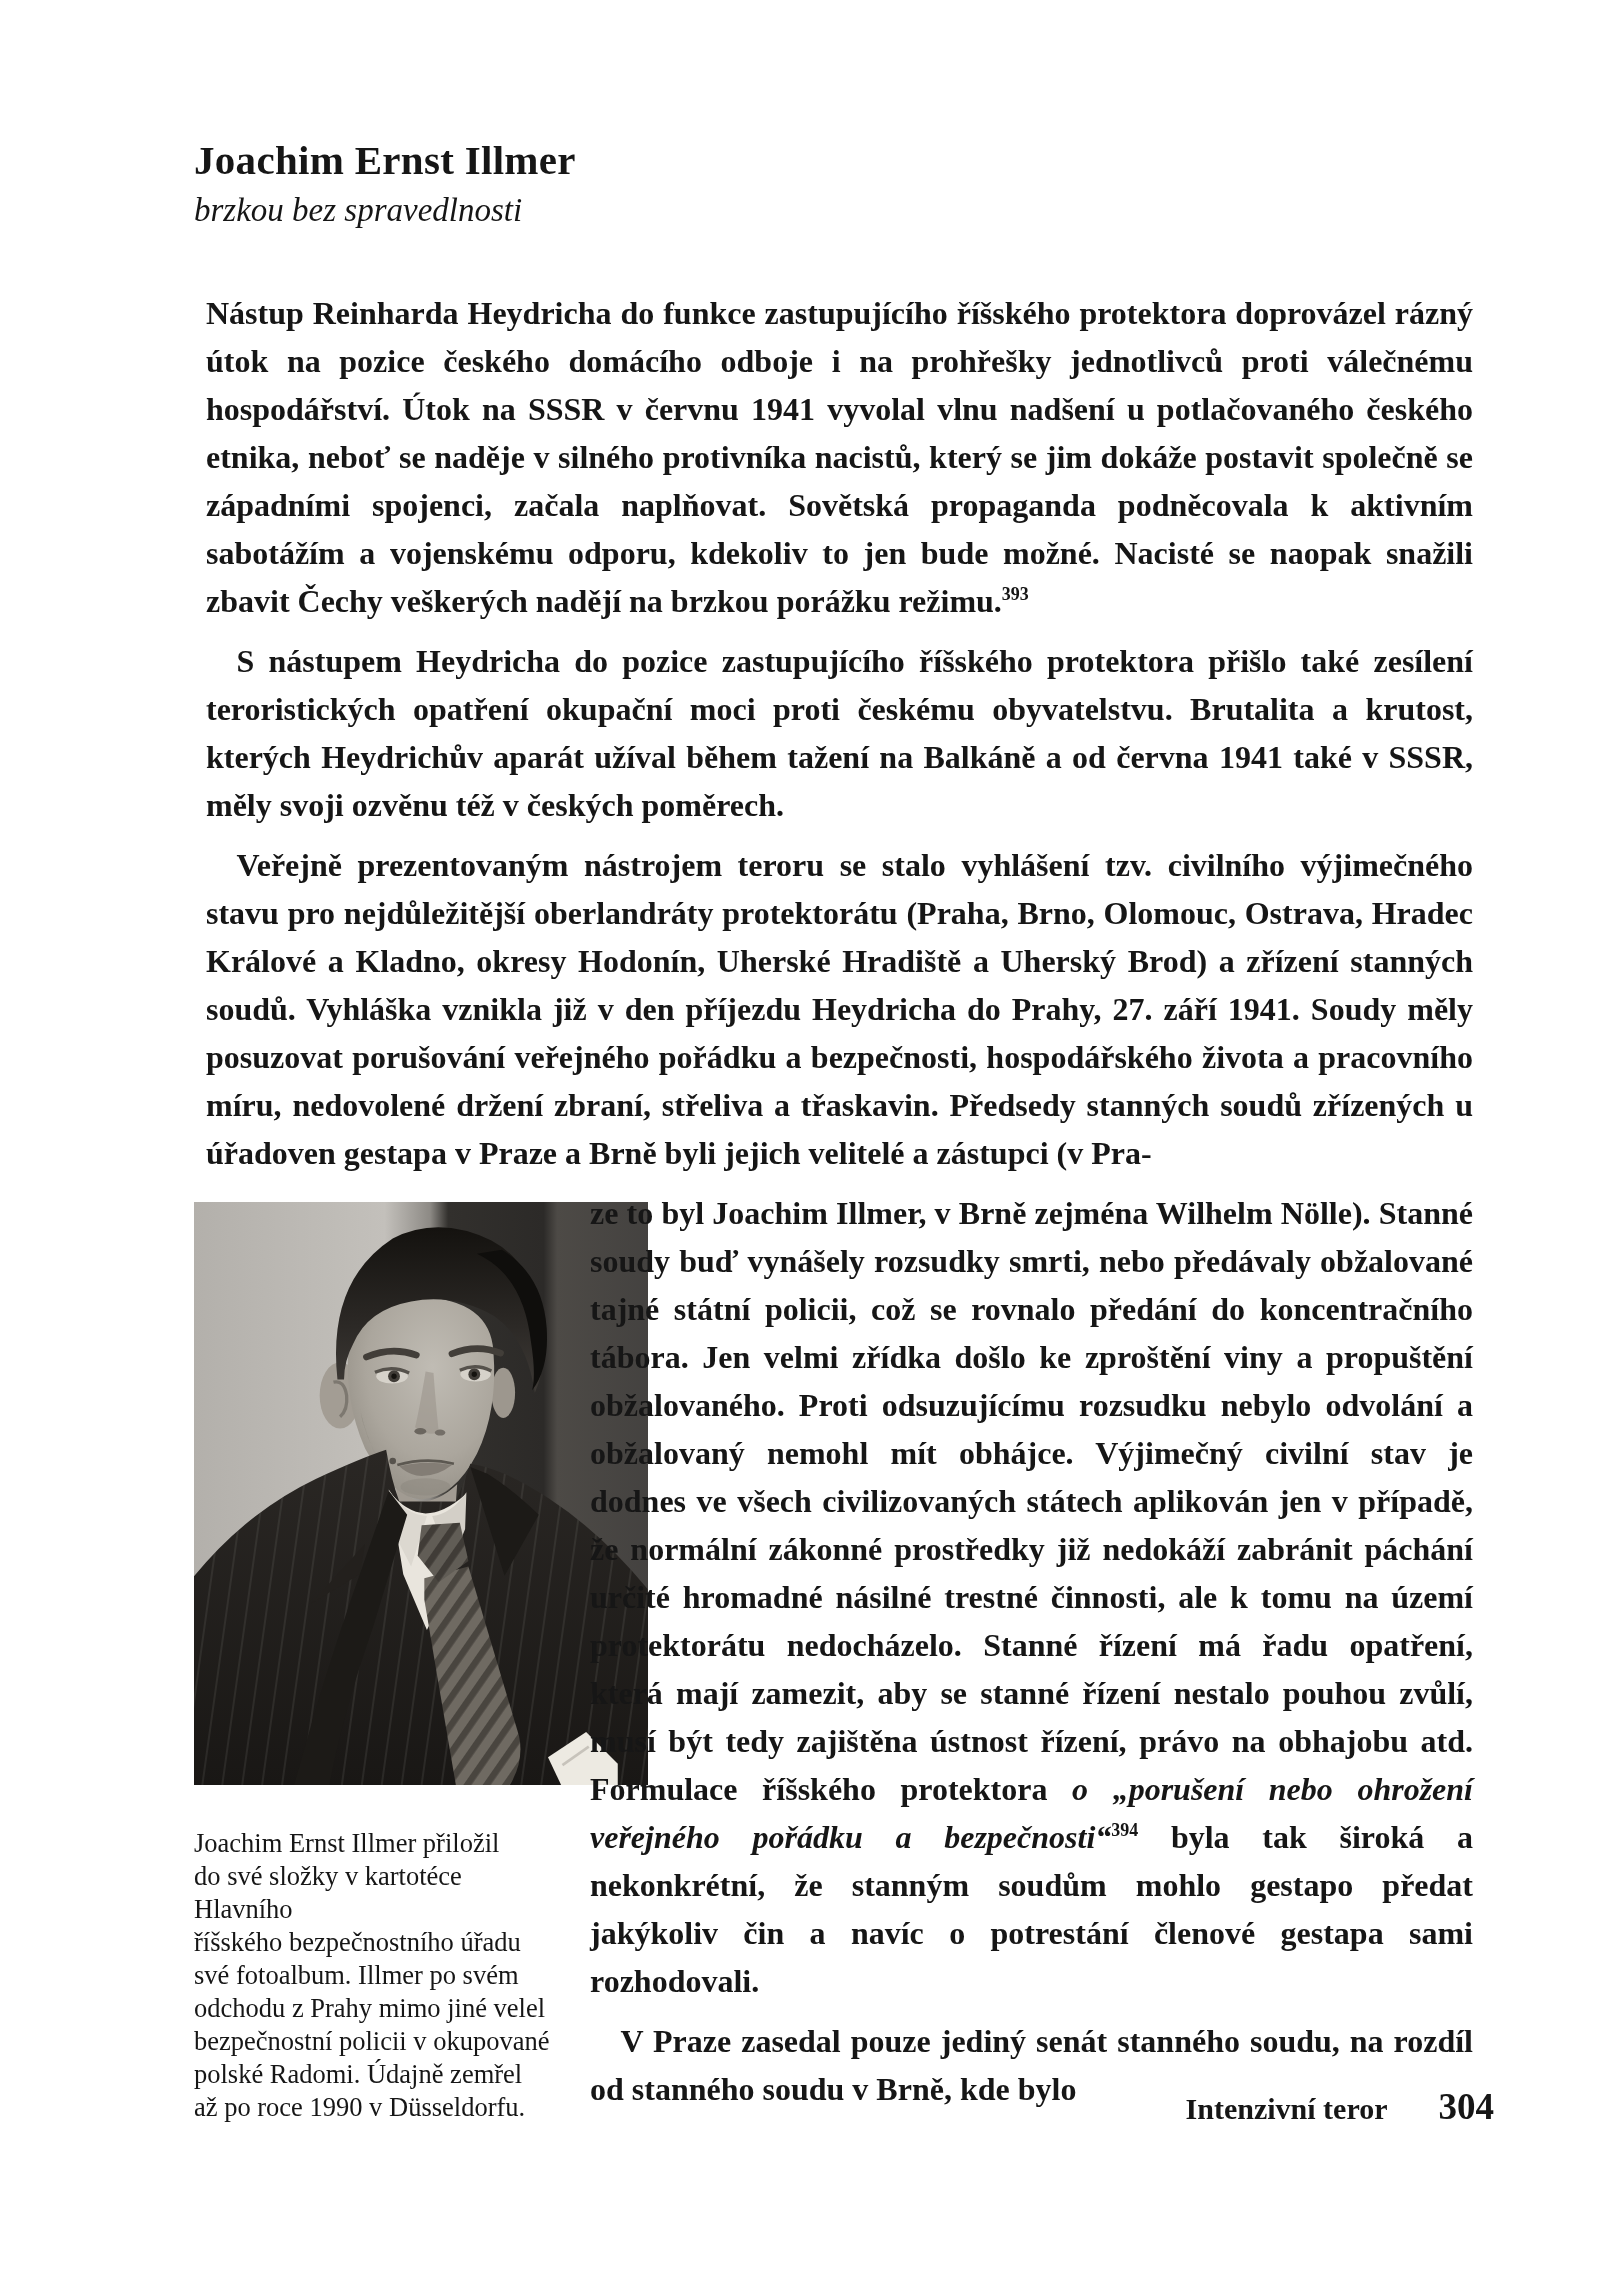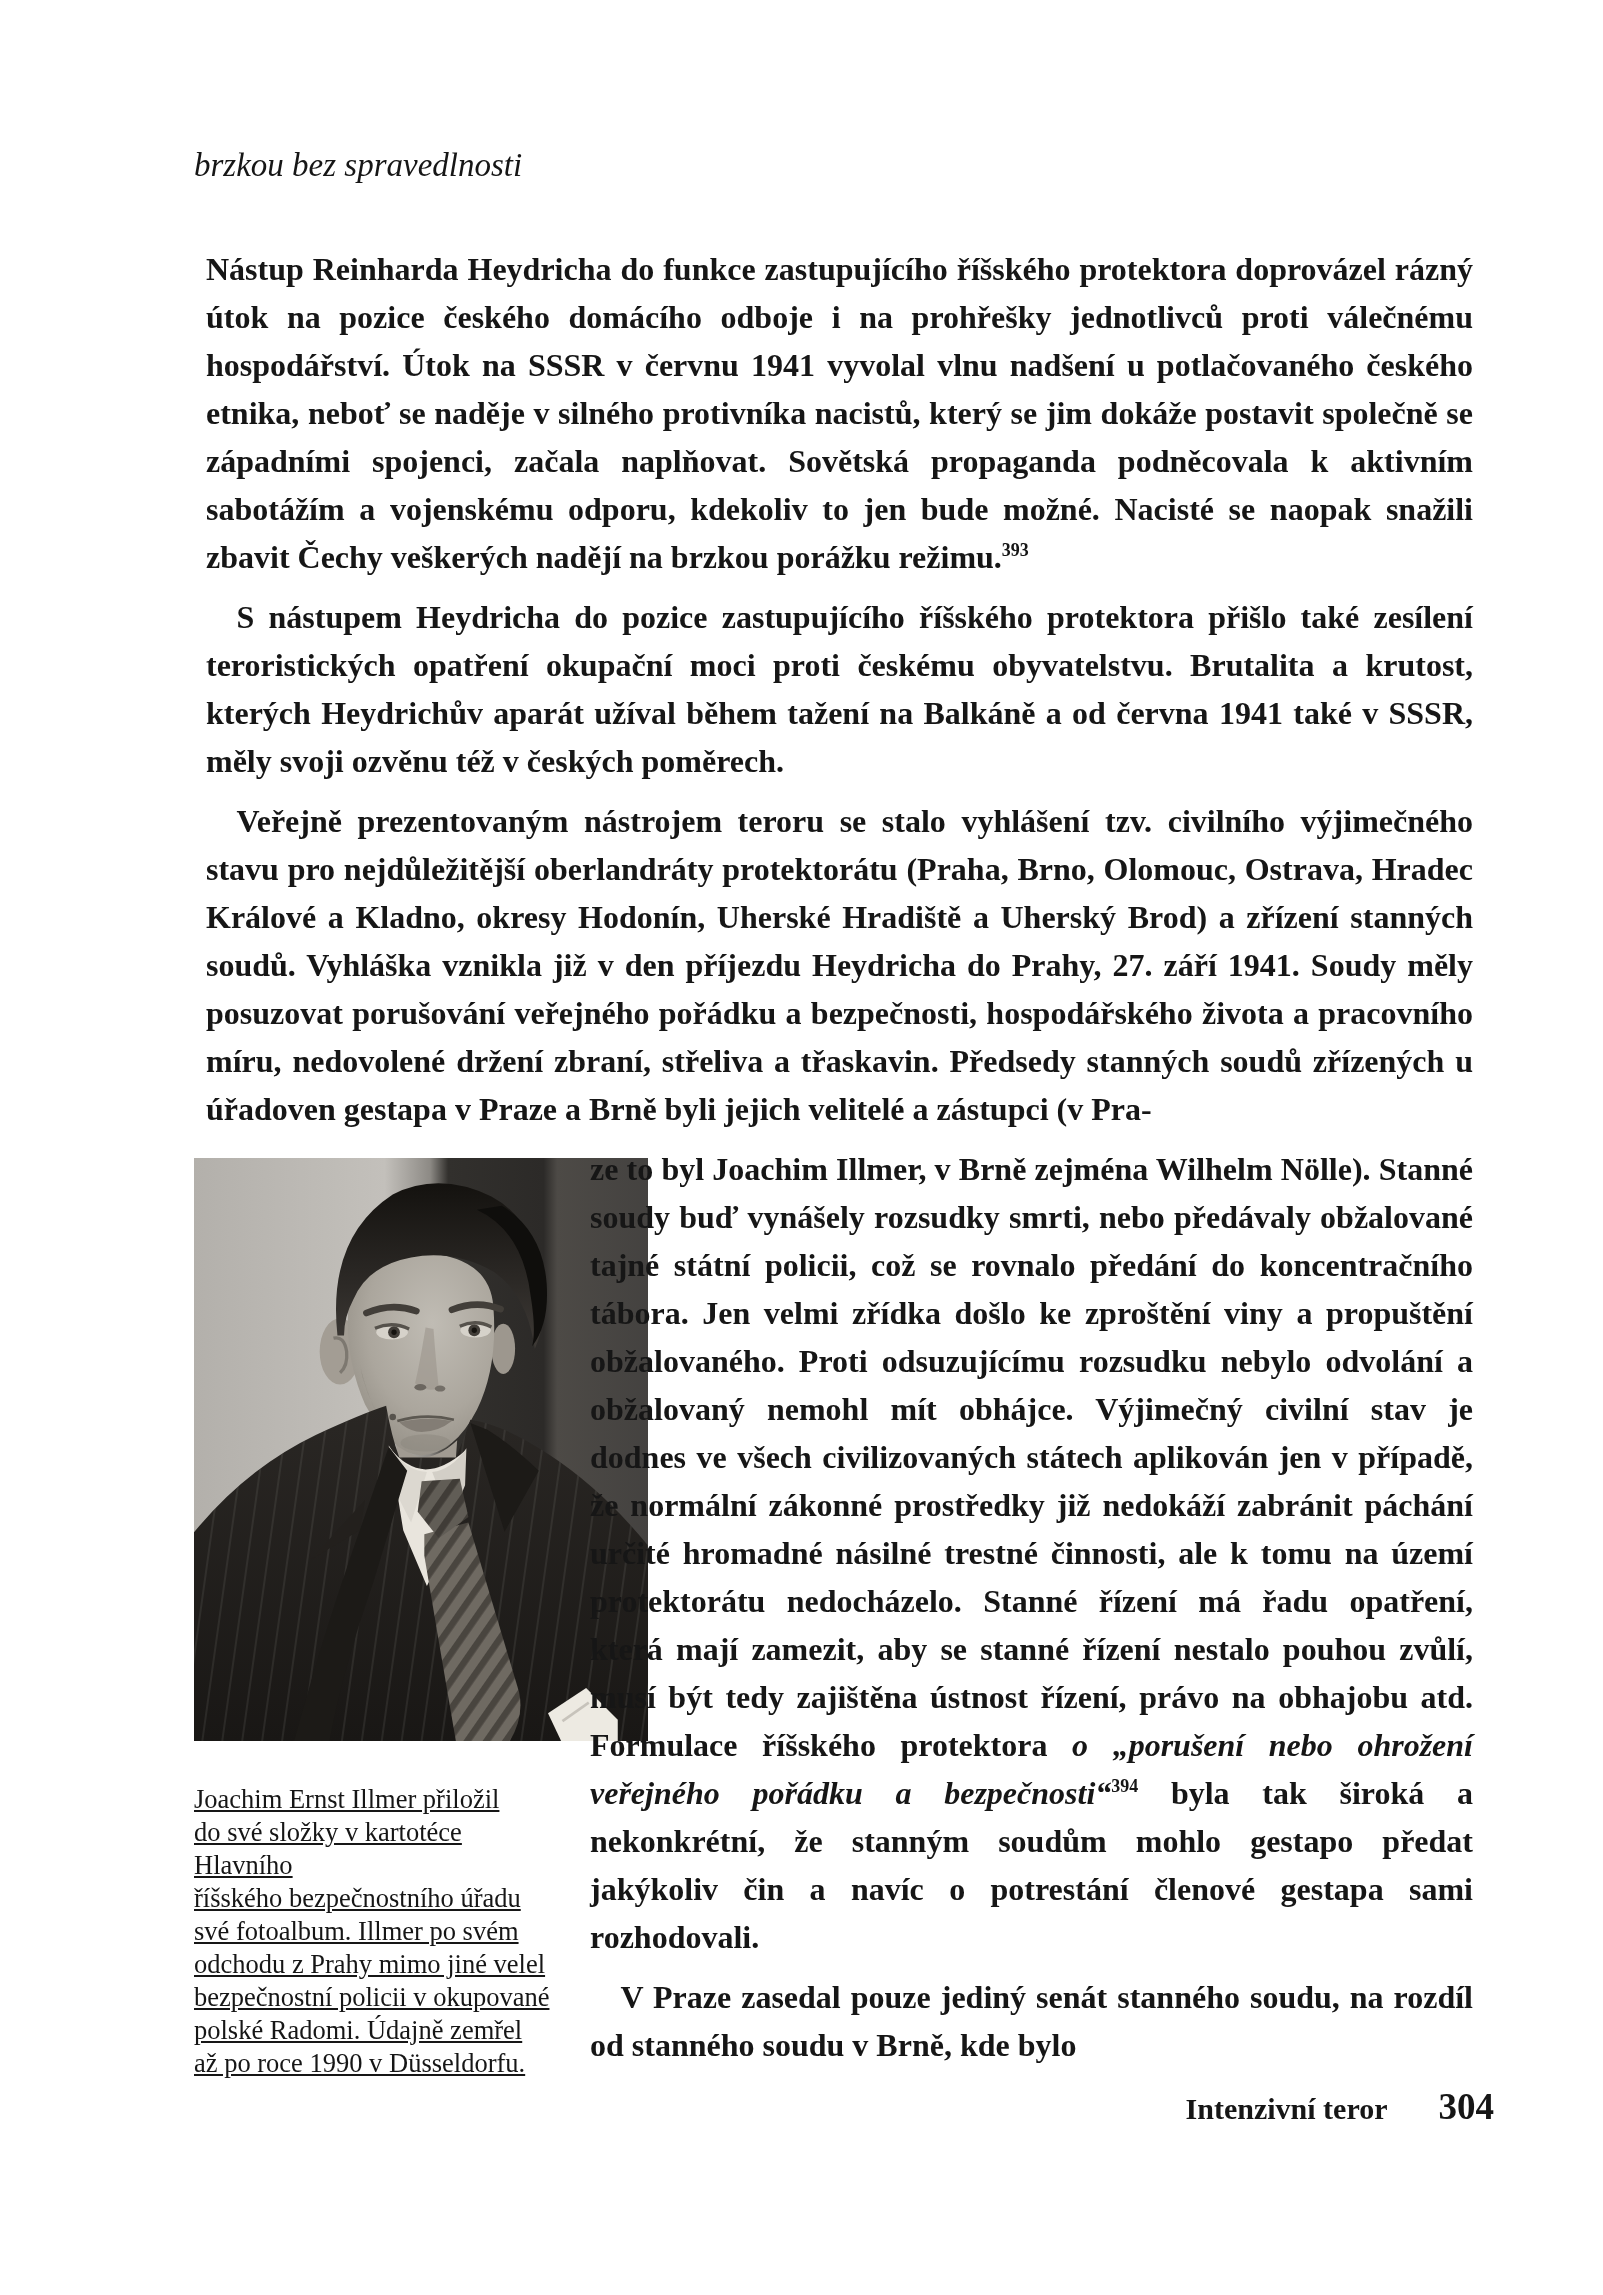--- a/index.html
+++ b/index.html
@@ -55,21 +55,20 @@
   .body-text sup {
     font-size: 0.56em;
     line-height: 0;
     vertical-align: super;
   }
   figure.portrait {
     float: left;
     width: 360px;
     margin: 13.3px 36px 4px 0;
     padding: 0;
-    text-decoration: underline;
   }
   figure.portrait svg {
     display: block;
     width: 454px;
     height: 583px;
   }
   figcaption {
     margin-top: 42px;
     font-size: 26.5px;
     line-height: 33px;
@@ -92,20 +91,21 @@
   .footer-pagenum {
     font-size: 37px;
     font-weight: bold;
   }
 </style>
 </head>
 <body>
 
 <div class="page-inner">
 
+  <h1 class="chapter-title">Joachim Ernst Illmer</h1>
   <h2 class="chapter-subtitle">brzkou bez spravedlnosti</h2>
 
   <div class="body-text">
     <div id="paras-before">
         <p><span>Nástup Reinharda Heydricha do funkce zastupujícího říšského protektora doprovázel rázný útok na pozice českého domácího odboje i na prohřešky jednotlivců proti válečnému hospodářství. Útok na SSSR v červnu 1941 vyvolal vlnu nadšení u potlačovaného českého etnika, neboť se naděje v silného protivníka nacistů, který se jim dokáže postavit společně se západními spojenci, začala naplňovat. Sovětská propaganda podněcovala k aktivním sabotážím a vojenskému odporu, kdekoliv to jen bude možné. Nacisté se naopak snažili zbavit Čechy veškerých nadějí na brzkou porážku režimu.</span><sup>393</sup></p>
         <p class="indent"><span>S nástupem Heydricha do pozice zastupujícího říšského protektora přišlo také zesílení teroristických opatření okupační moci proti českému obyvatelstvu. Brutalita a krutost, kterých Heydrichův aparát užíval během tažení na Balkáně a od června 1941 také v SSSR, měly svoji ozvěnu též v českých poměrech.</span></p>
         <p class="indent"><span>Veřejně prezentovaným nástrojem teroru se stalo vyhlášení tzv. civilního výjimečného stavu pro nejdůležitější oberlandráty protektorátu (Praha, Brno, Olomouc, Ostrava, Hradec Králové a Kladno, okresy Hodonín, Uherské Hradiště a Uherský Brod) a zřízení stanných soudů. Vyhláška vznikla již v den příjezdu Heydricha do Prahy, 27. září 1941. Soudy měly posuzovat porušování veřejného pořádku a bezpečnosti, hospodářského života a pracovního míru, nedovolené držení zbraní, střeliva a třaskavin. Předsedy stanných soudů zřízených u úřadoven gestapa v Praze a Brně byli jejich velitelé a zástupci (v Pra-</span></p>
       </div>
 
     <figure class="portrait">

